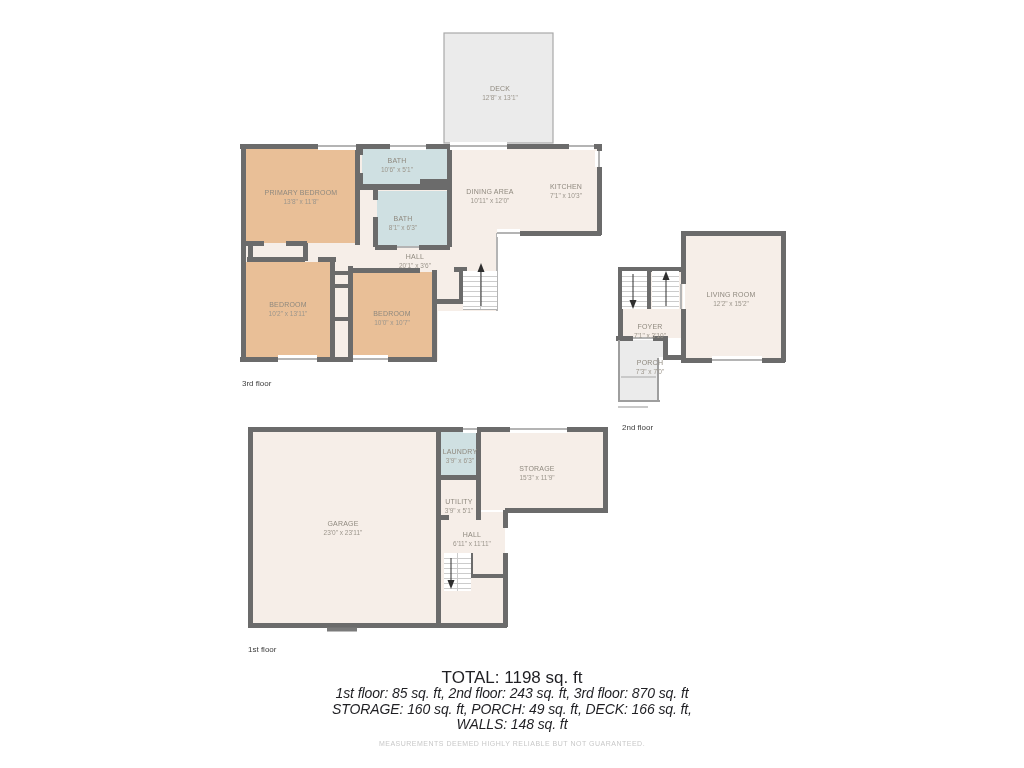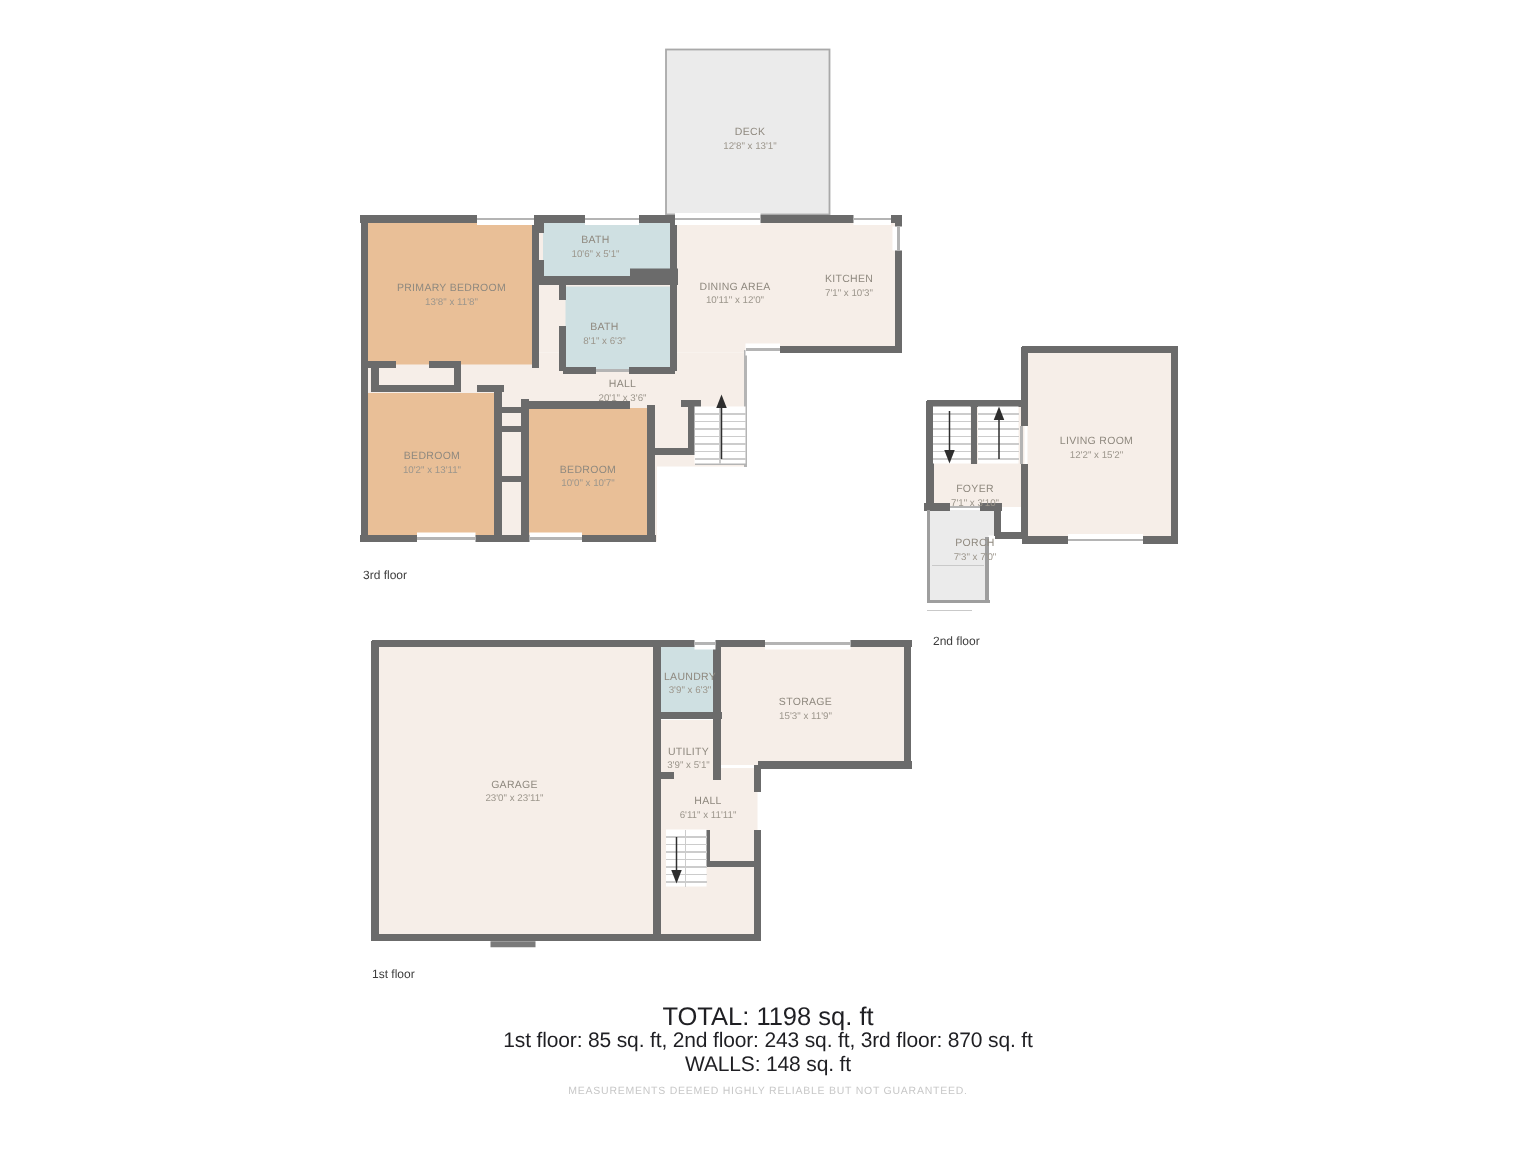--- a/index.html
+++ b/index.html
@@ -16,21 +16,21 @@
   .win{fill:#ffffff;}
   .arrowline{stroke:#2e2e2e;stroke-width:1;}
   .arrowhead{fill:#2e2e2e;}
   .porchwall{stroke:#9e9e9e;stroke-width:2.5;shape-rendering:crispEdges;}
   .room-label{position:absolute;transform:translateX(-50%);text-align:center;pointer-events:none;}
   .room-name{font-size:7px;line-height:8px;letter-spacing:.2px;color:#8f897f;white-space:nowrap;}
   .room-dims{font-size:6.5px;line-height:8px;color:#9c968c;white-space:nowrap;margin-top:0.5px;}
   .floor-label{position:absolute;font-size:8px;color:#3e3e3e;white-space:nowrap;}
   .summary{position:absolute;left:0;width:1024px;top:654px;text-align:center;color:#1f1f23;}
   .summary-total{font-size:17px;font-weight:normal;line-height:16px;}
-  .summary-line{font-size:14px;line-height:15.5px;letter-spacing:-0.1px;}
+  .summary-line{font-size:14px;line-height:15.5px;letter-spacing:-0.1px;font-style:italic;}
   .disclaimer{margin-top:7px;font-size:7px;letter-spacing:.5px;color:#c8c8c8;}
 </style>
 </head>
 <body>
 
 <div class="canvas">
 
   <svg class="plan" width="1024" height="768" viewBox="0 0 1024 768">
 
     <g>
@@ -294,17 +294,18 @@
     <div class="room-dims">6'11" x 11'11"</div>
   </div>
 
   <div class="floor-label" style="left:242px;top:363px">3rd floor</div>
   <div class="floor-label" style="left:622px;top:407px">2nd floor</div>
   <div class="floor-label" style="left:248px;top:629px">1st floor</div>
 
   <div class="summary">
     <div class="summary-total">TOTAL: 1198 sq. ft</div>
     <div class="summary-line">1st floor: 85 sq. ft, 2nd floor: 243 sq. ft, 3rd floor: 870 sq. ft</div>
+    <div class="summary-line">STORAGE: 160 sq. ft, PORCH: 49 sq. ft, DECK: 166 sq. ft,</div>
     <div class="summary-line">WALLS: 148 sq. ft</div>
     <div class="disclaimer">MEASUREMENTS DEEMED HIGHLY RELIABLE BUT NOT GUARANTEED.</div>
   </div>
 
 </div>
 
 </body></html>

